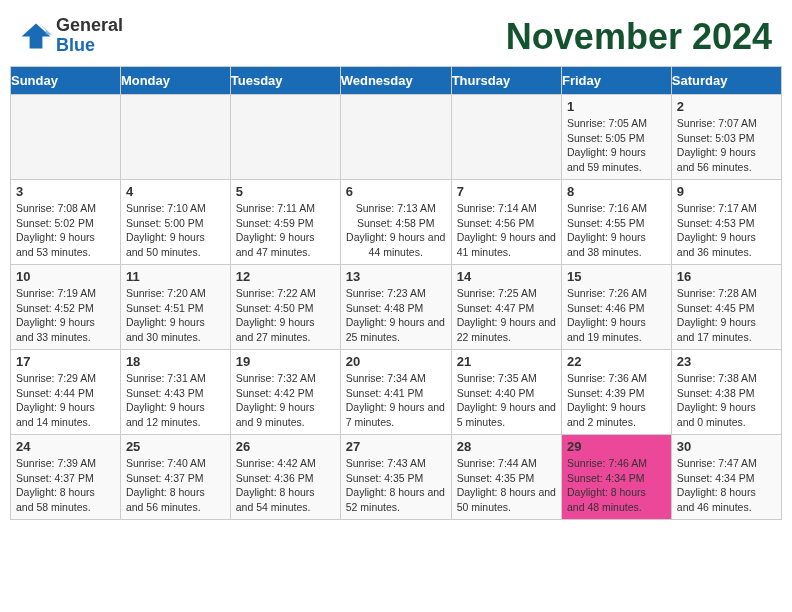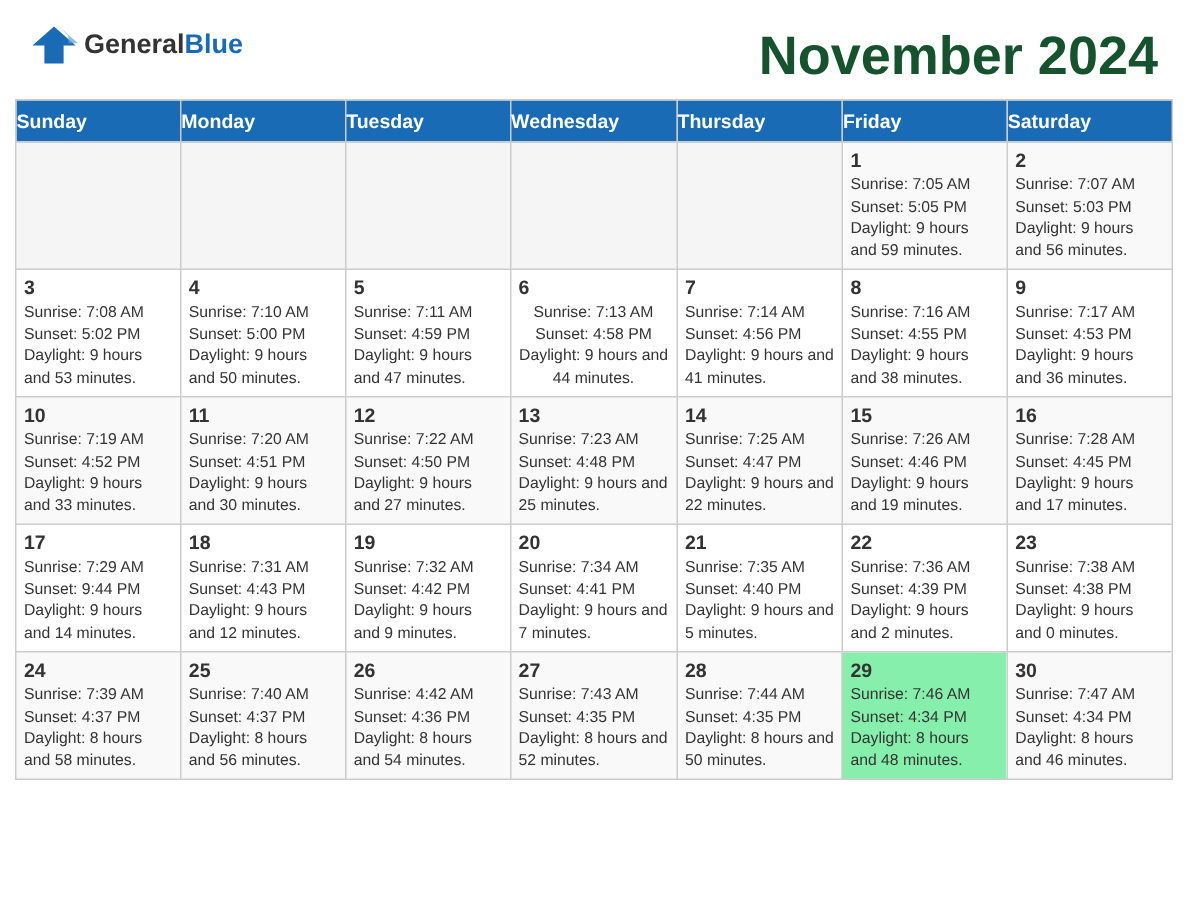--- a/index.html
+++ b/index.html
@@ -1,19 +1,19 @@
 <!DOCTYPE html>
 <html><head>
   <meta charset="utf-8">
   <style>
     * { box-sizing: border-box; margin: 0; padding: 0; }
     body { font-family: Arial, sans-serif; background: #fff; width: 792px; min-height: 612px; }
     .header { padding: 16px 20px 8px 20px; display: flex; align-items: flex-start; justify-content: space-between; }
     .logo { display: flex; align-items: center; }
-    .logo-text { display: flex; flex-direction: row; line-height: 1.1; }
+    .logo-text { display: flex; flex-direction: column; line-height: 1.1; }
     .logo-general { font-size: 18px; font-weight: bold; color: #333; }
     .logo-blue { font-size: 18px; font-weight: bold; color: #1a6bb5; }
     .logo-icon { width: 32px; height: 28px; margin-right: 4px; }
     .title-block { text-align: right; }
     .month-title { font-size: 36px; font-weight: bold; color: #14532d; }
     .location { font-size: 16px; color: #333; margin-top: 2px; }
     .calendar { width: 100%; border-collapse: collapse; margin: 0; }
     .calendar th { background: #1a6bb5; color: #fff; font-size: 13px; font-weight: bold; padding: 6px 0; border: 1px solid #ccc; text-align: left; }
     .calendar td { border: 1px solid #ccc; vertical-align: top; padding: 4px 5px; font-size: 11px; color: #333; width: 113px; min-height: 80px; background: #fff; }
     .calendar td.empty { background: #f5f5f5; }
@@ -161,21 +161,21 @@
             <span class="day-num">16</span>
             <div class="day-info" style="white-space: pre-line;">Sunrise: 7:28 AM
 Sunset: 4:45 PM
 Daylight: 9 hours and 17 minutes.</div>
           </td>
         </tr>
         <tr class="week-row">
           <td style="background: rgb(255, 255, 255);">
             <span class="day-num">17</span>
             <div class="day-info" style="white-space: pre-line;">Sunrise: 7:29 AM
-Sunset: 9:44 PM
+Sunset: 4:44 PM
 Daylight: 9 hours and 14 minutes.</div>
           </td>
           <td style="background: rgb(255, 255, 255);">
             <span class="day-num">18</span>
             <div class="day-info" style="white-space: pre-line;">Sunrise: 7:31 AM
 Sunset: 4:43 PM
 Daylight: 9 hours and 12 minutes.</div>
           </td>
           <td style="background: rgb(255, 255, 255);">
             <span class="day-num">19</span>
@@ -232,21 +232,21 @@
             <div class="day-info" style="white-space: pre-line;">Sunrise: 7:43 AM
 Sunset: 4:35 PM
 Daylight: 8 hours and 52 minutes.</div>
           </td>
           <td style="background: rgb(249, 249, 249);">
             <span class="day-num">28</span>
             <div class="day-info" style="white-space: pre-line;">Sunrise: 7:44 AM
 Sunset: 4:35 PM
 Daylight: 8 hours and 50 minutes.</div>
           </td>
-          <td style="background: #86efac;">
+          <td style="background: #ec4899;">
             <span class="day-num">29</span>
             <div class="day-info" style="white-space: pre-line;">Sunrise: 7:46 AM
 Sunset: 4:34 PM
 Daylight: 8 hours and 48 minutes.</div>
           </td>
           <td style="background: rgb(249, 249, 249);">
             <span class="day-num">30</span>
             <div class="day-info" style="white-space: pre-line;">Sunrise: 7:47 AM
 Sunset: 4:34 PM
 Daylight: 8 hours and 46 minutes.</div>

